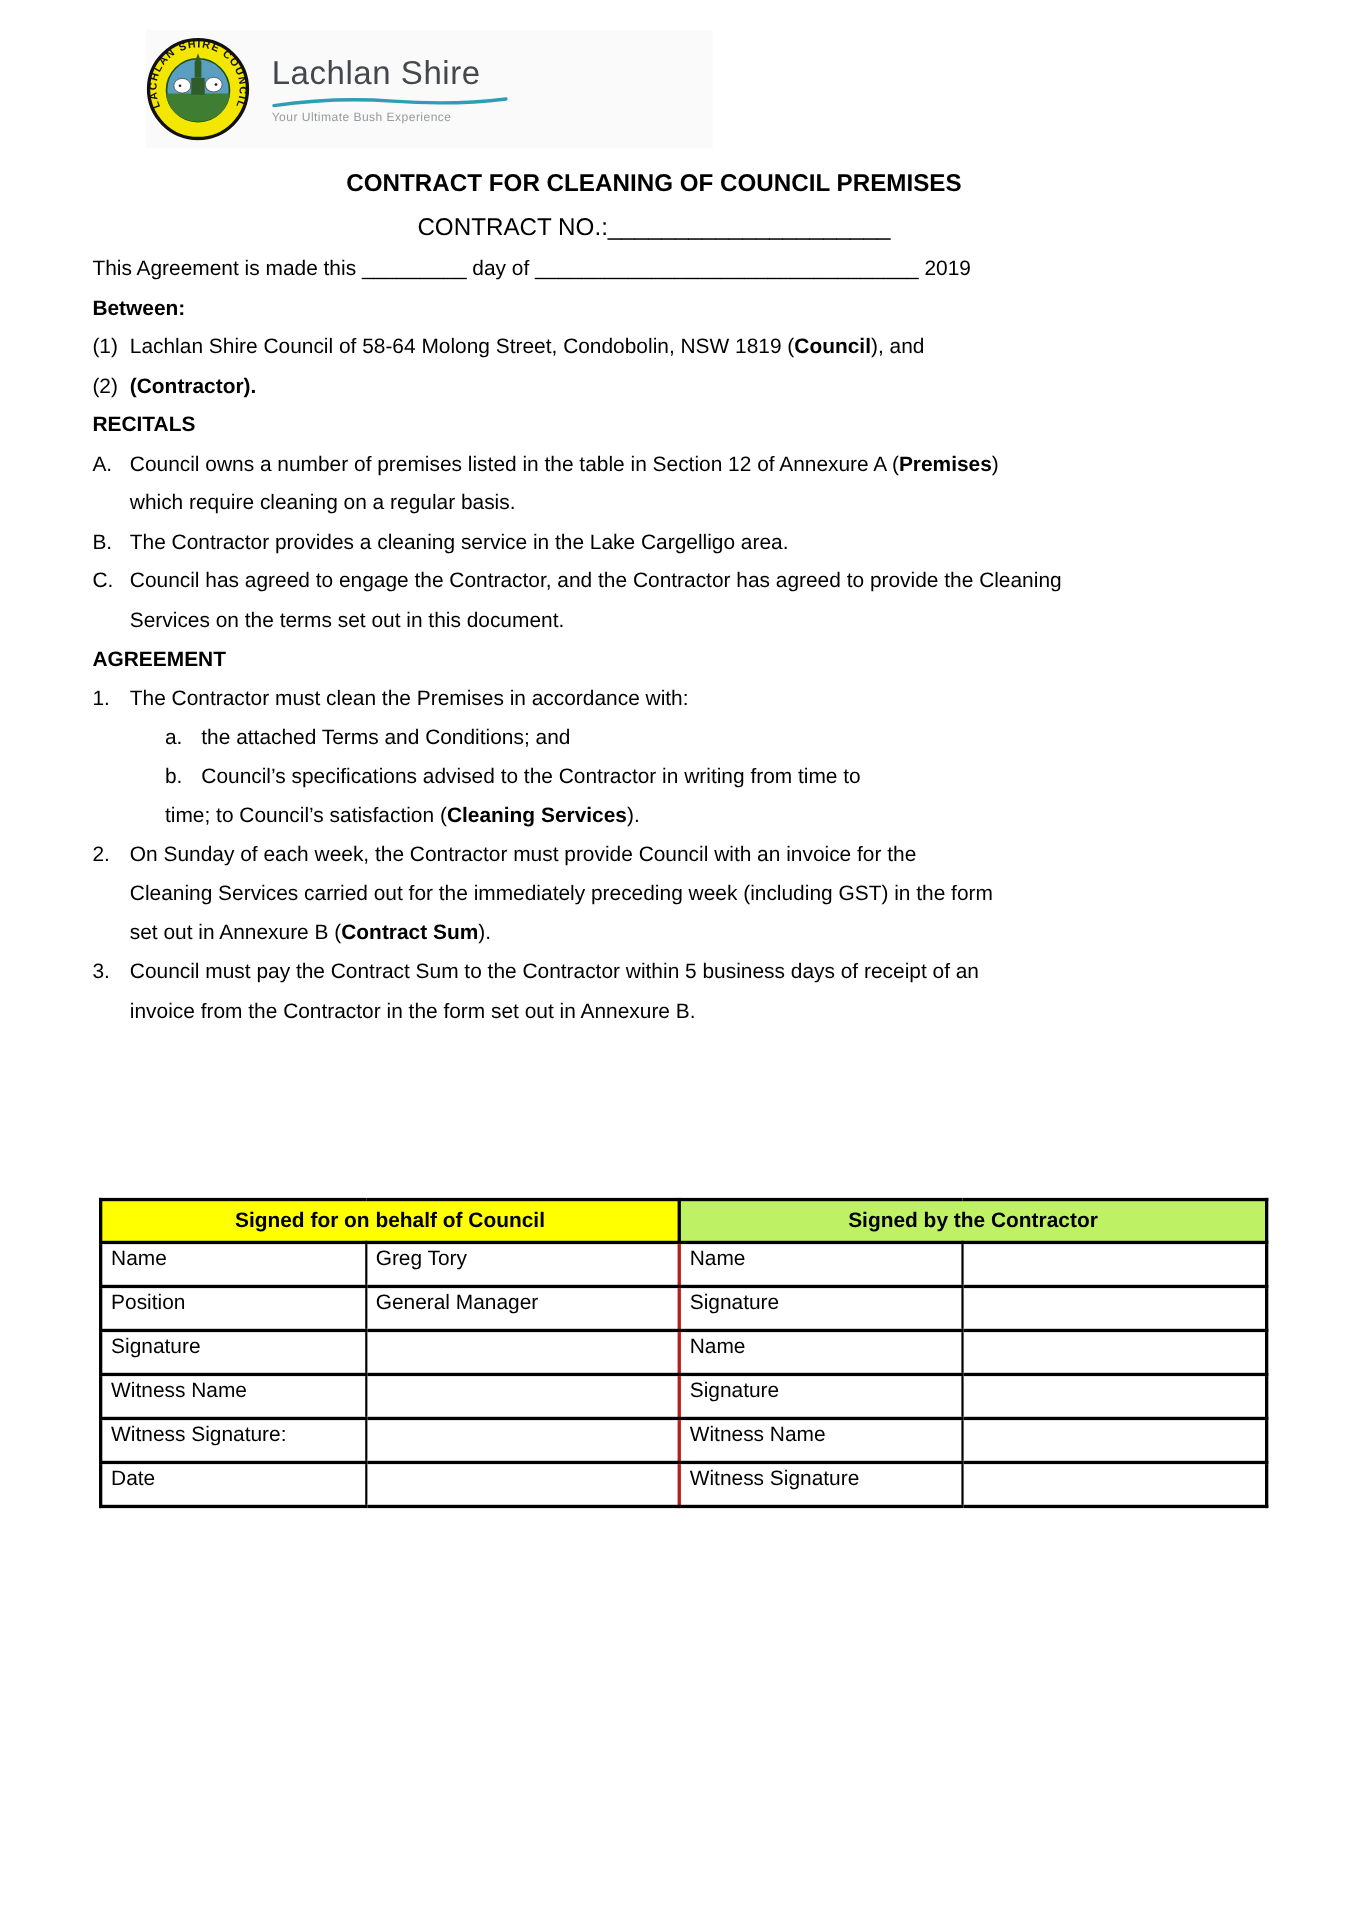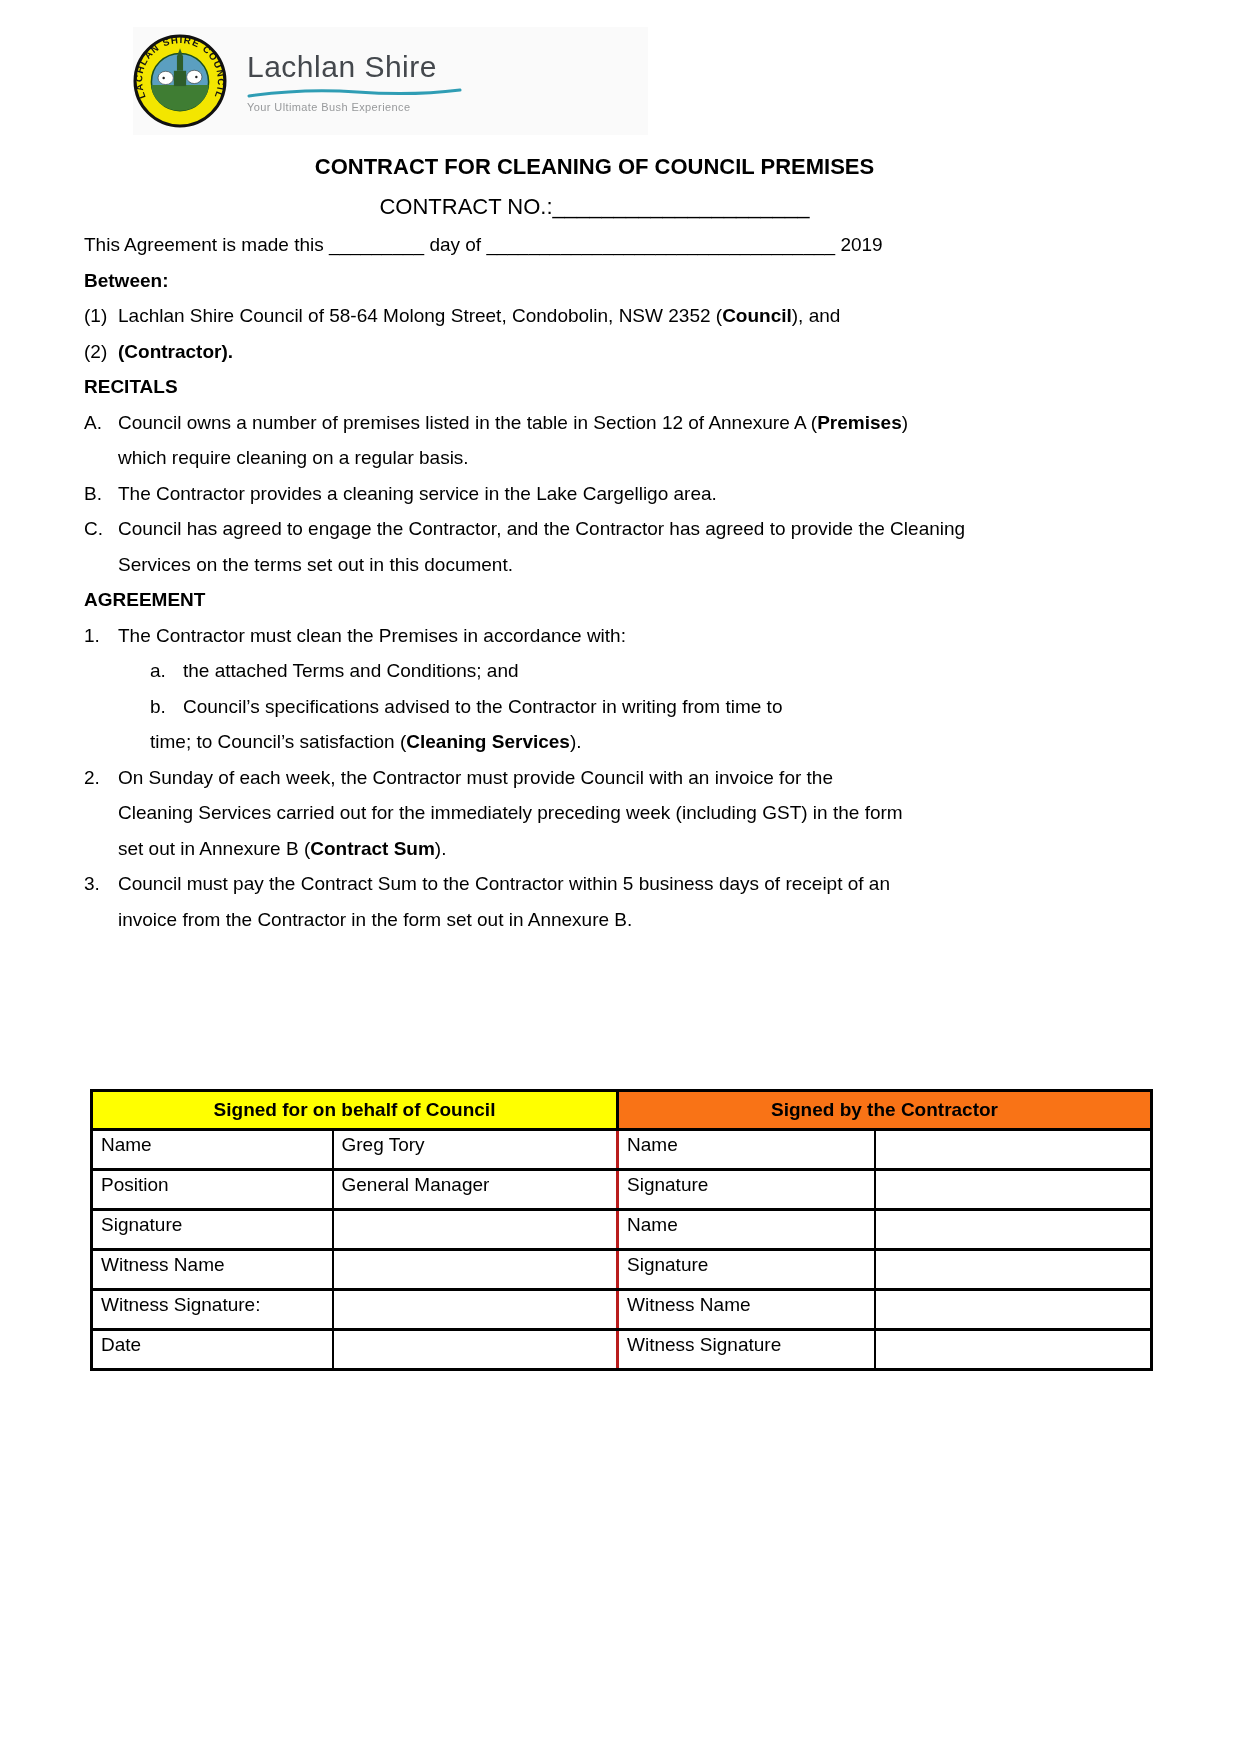--- a/index.html
+++ b/index.html
@@ -91,21 +91,21 @@
   </div>
 
   <div class="doc-body">
       <div class="blk plain">
         <div class="line"><span>This Agreement is made this _________ day of _________________________________ 2019</span></div>
       </div>
       <div class="blk heading">
         <div class="line"><span class="b">Between:</span></div>
       </div>
       <div class="blk item">
-        <div class="line"><span class="marker">(1)</span><span>Lachlan Shire Council of 58-64 Molong Street, Condobolin, NSW 2352 (</span><span class="b">Council</span><span>), and</span></div>
+        <div class="line"><span class="marker">(1)</span><span>Lachlan Shire Council of 58-64 Molong Street, Condobolin, NSW 1819 (</span><span class="b">Council</span><span>), and</span></div>
       </div>
       <div class="blk item">
         <div class="line"><span class="marker">(2)</span><span class="b">(Contractor).</span></div>
       </div>
       <div class="blk heading">
         <div class="line"><span class="b">RECITALS</span></div>
       </div>
       <div class="blk item">
         <div class="line"><span class="marker">A.</span><span>Council owns a number of premises listed in the table in Section 12 of Annexure A (</span><span class="b">Premises</span><span>)</span></div>
         <div class="line cont"><span>which require cleaning on a regular basis.</span></div>
@@ -144,21 +144,21 @@
   <table class="sign-table">
     <colgroup>
       <col style="width:241px">
         <col style="width:285px">
         <col style="width:257px">
         <col style="width:277px">
     </colgroup>
     <thead>
       <tr>
         <th colspan="2" style="background: rgb(255, 255, 0);">Signed for on behalf of Council</th>
-        <th colspan="2" style="background: #f97316;">Signed by the Contractor</th>
+        <th colspan="2" style="background: #bef264;">Signed by the Contractor</th>
       </tr>
     </thead>
     <tbody>
         <tr>
           <td class="lab">Name</td>
           <td class="val">Greg Tory</td>
           <td class="lab">Name</td>
           <td class="val"></td>
         </tr>
         <tr>

